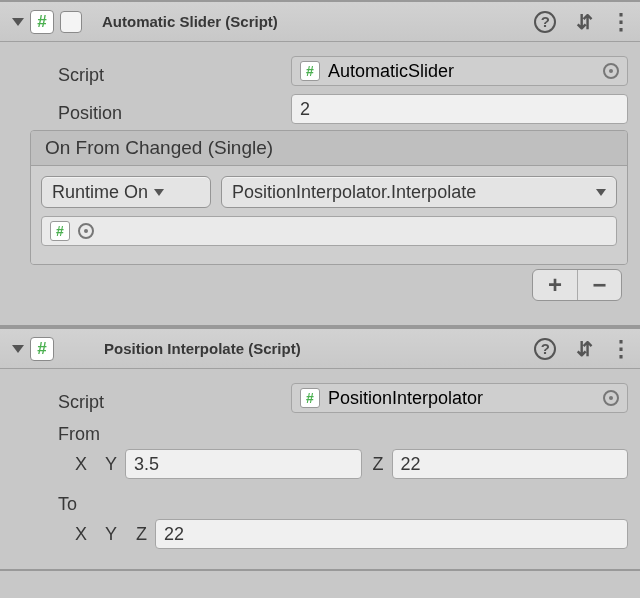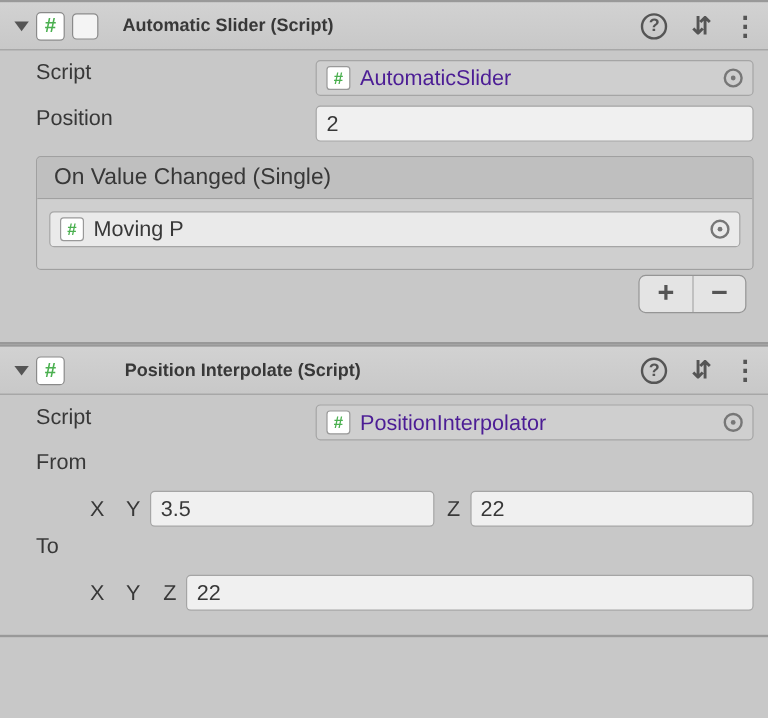--- a/index.html
+++ b/index.html
@@ -28,29 +28,29 @@
   .header-title { font-weight: 700; font-size: 15px; flex: 1; }
   .header-icons { display: flex; gap: 20px; align-items: center; color: #555; }
   .help-icon {
     width: 22px; height: 22px; border: 2px solid #555; border-radius: 50%;
     display: inline-flex; align-items: center; justify-content: center;
     font-size: 15px; font-weight: bold;
   }
   .preset-icon { font-size: 20px; letter-spacing: -3px; font-weight: bold; }
   .kebab-icon { font-size: 22px; font-weight: bold; }
   .body { padding: 8px 12px 14px 30px; }
-  .row { display: flex; align-items: flex-start; height: 36px; margin-bottom: 2px; }
+  .row { display: flex; align-items: flex-end; height: 36px; margin-bottom: 2px; margin-left: 28px; }
   .label { width: 233px; }
   .field {
     flex: 1; height: 30px; background: #f0f0f0; border: 1px solid #a5a5a5;
     border-radius: 4px; padding: 0 8px; display: flex; align-items: center;
   }
   .field.bg { background: #cfcfcf; }
   .field-txt { flex: 1; }
-  .field-muted { color: #4c1d95; }
+  .field-muted { color: #000000; }
   .obj-dot {
     width: 16px; height: 16px; border: 2px solid #777; border-radius: 50%;
     display: inline-flex; align-items: center; justify-content: center;
   }
   .obj-dot::after { content: ""; width: 4px; height: 4px; background: #777; border-radius: 50%; }
   .hash {
     width: 20px; height: 20px; background: #fff; border: 1px solid #999; border-radius: 3px;
     display: inline-flex; align-items: center; justify-content: center;
     color: #4bb050; font-weight: bold; font-size: 14px; margin-right: 8px;
   }
@@ -115,26 +115,35 @@
         <span class="field-txt field-muted">AutomaticSlider</span>
         <span class="obj-dot"></span>
       </div>
     </div>
     <div class="row">
       <div class="label">Position</div>
       <div style="flex:1"><input class="num" value="2" style=""></div>
     </div>
 
     <div class="event-box">
-      <div class="event-head">On Value Changed (Single)</div>
+      <div class="event-head">On From Changed (Single)</div>
       <div class="event-body">
+        <div class="ev-row">
+          <div class="dropdown" style="width:170px">
+            <span>Runtime On</span>
+            <span class="dd-caret"></span>
+          </div>
+          <div class="dropdown" style="flex:1">
+            <span style="flex:1">PositionInterpolator.Interpolate</span>
+            <span class="dd-caret"></span>
+          </div>
+        </div>
         <div class="ev-row">
           <div class="field" style="width:170px; background:#eaeaea">
             <span class="hash">#</span>
-            <span class="field-txt">Moving P</span>
             <span class="obj-dot"></span>
           </div>
         </div>
       </div>
     </div>
     <div class="ev-footer">
       <div class="pm-group">
         <div class="pm">+</div>
         <div class="pm">−</div>
       </div>

